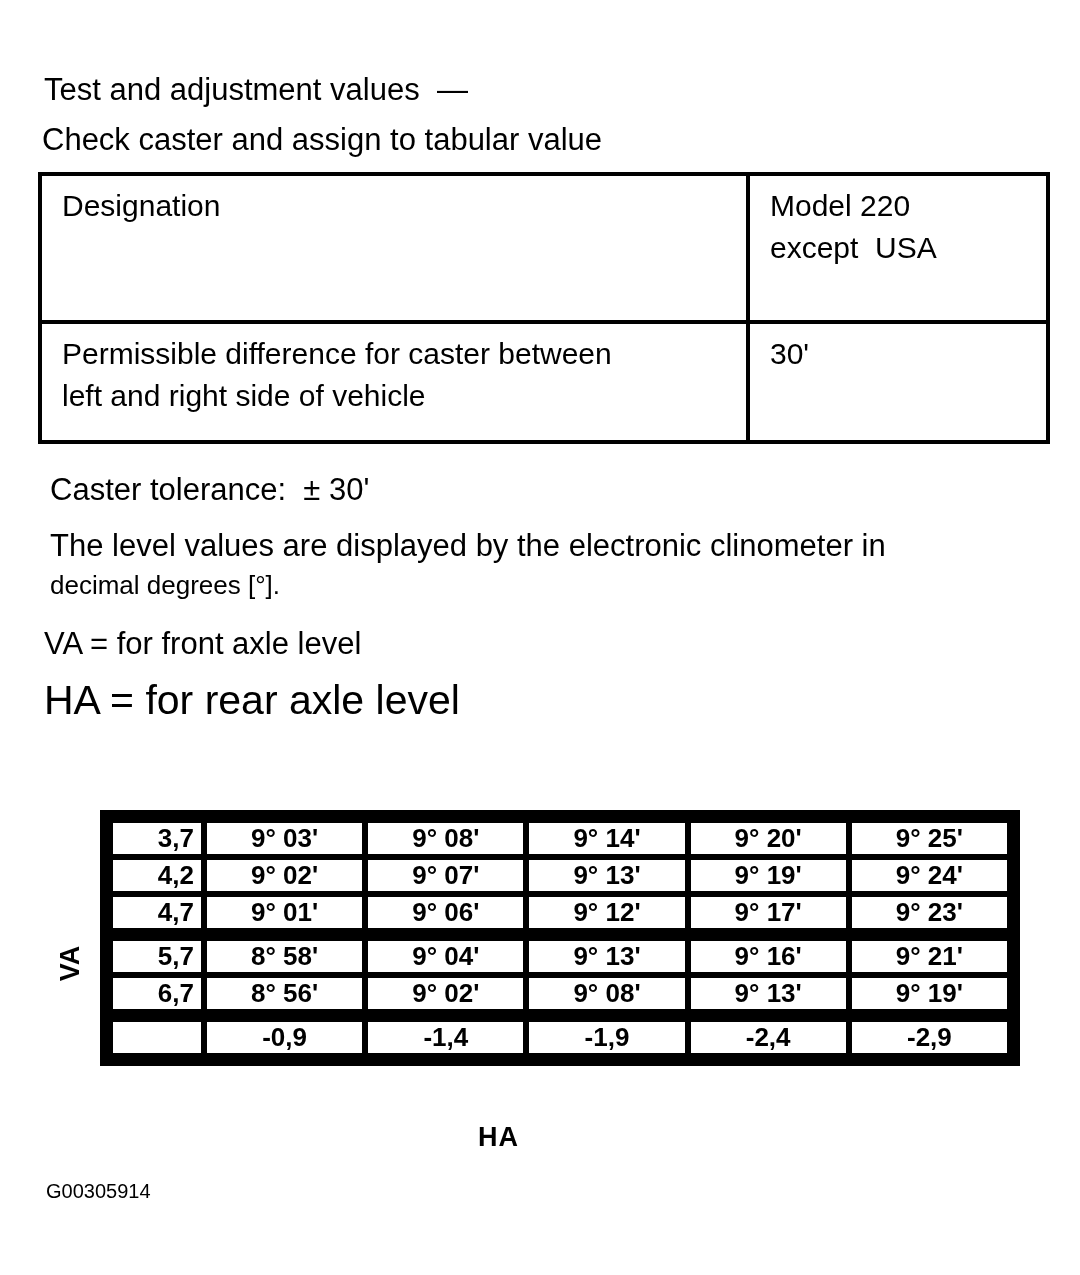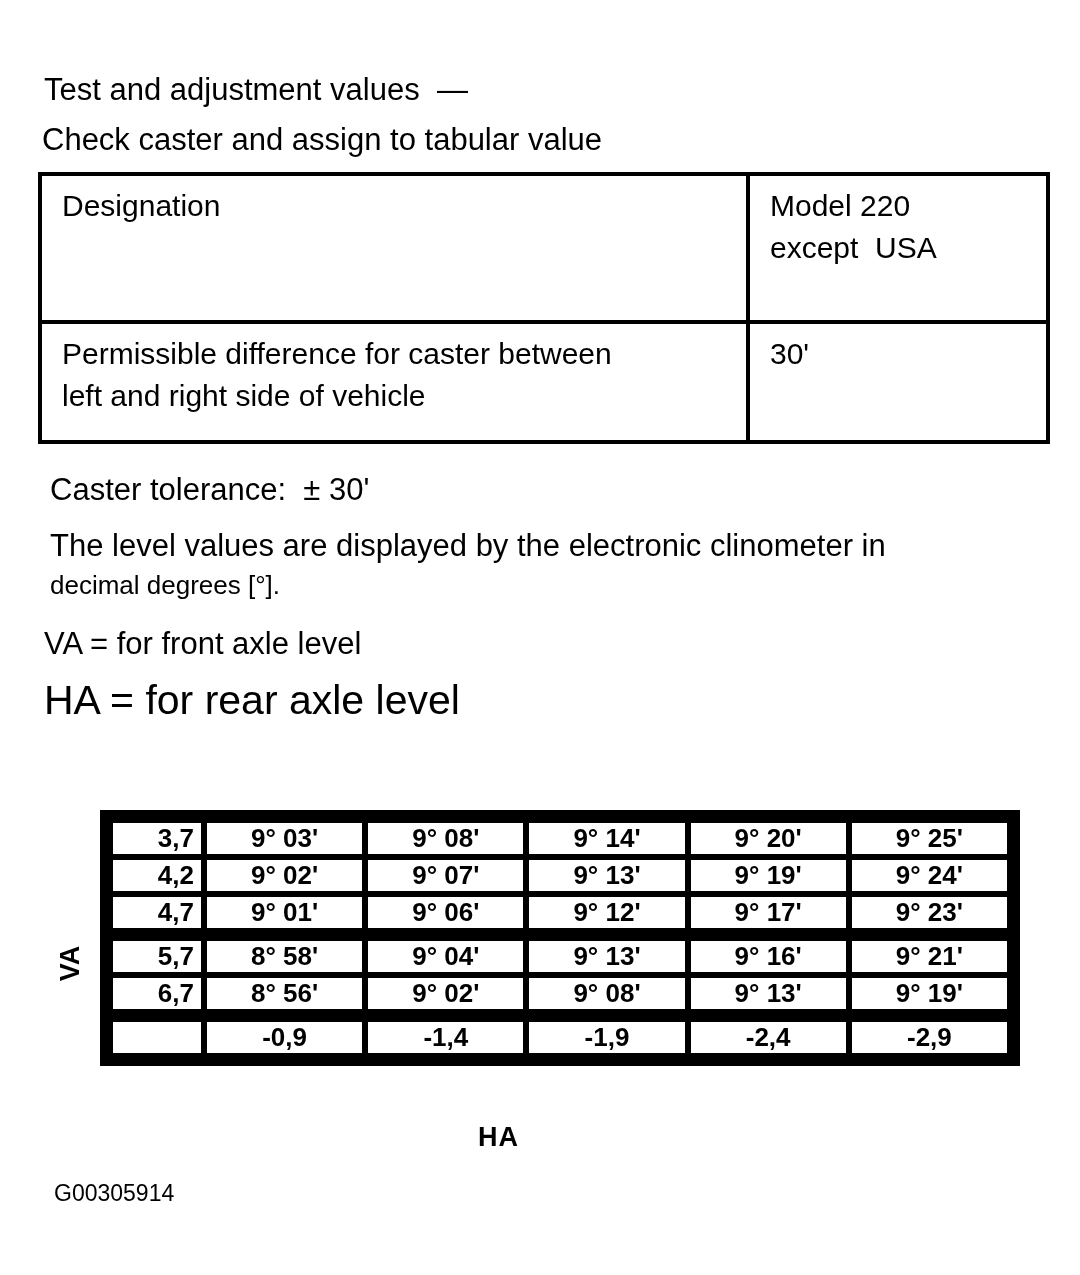--- a/index.html
+++ b/index.html
@@ -14,21 +14,21 @@
   .txt { position:absolute; white-space:pre-wrap; }
 
   
   .title1 { left:44px; top:72px;  font-size:31px; }
   .title2 { left:42px; top:122px; font-size:31px; }
   .note-tolerance { left:50px; top:472px; font-size:31px; }
   .note-clino1 { left:50px; top:528px; font-size:31px; }
   .note-clino2 { left:50px; top:570px; font-size:26px; }
   .note-va { left:44px; top:626px; font-size:31px; }
   .note-ha { left:44px; top:677px; font-size:41px; }
-  .figure-id { left:46px; top:1180px; font-size:23px;margin-left:8px; }
+  .figure-id { left:46px; top:1180px; font-size:20px; }
 
   
   table.spec {
     position:absolute; left:38px; top:172px;
     width:1008px;
     border-collapse:collapse;
     table-layout:fixed;
   }
   table.spec td {
     border:4px solid #000;

